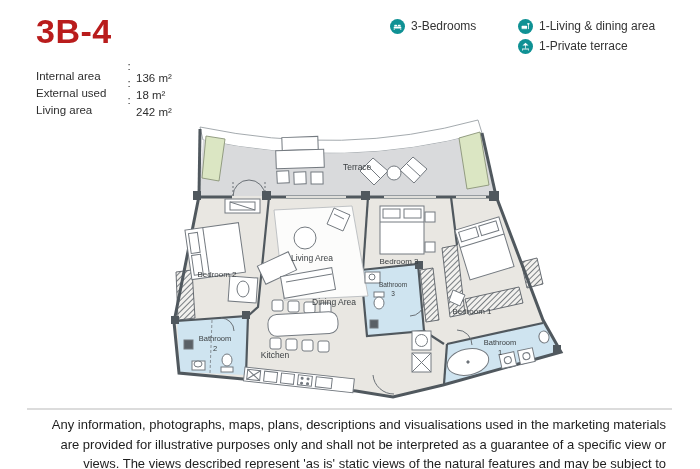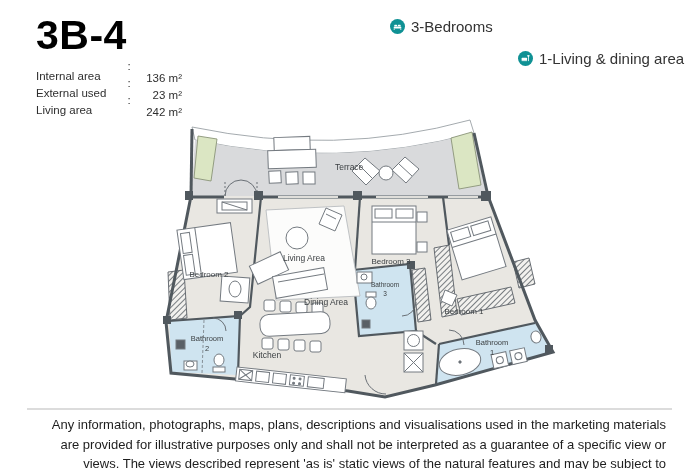--- a/index.html
+++ b/index.html
@@ -3,56 +3,56 @@
 <meta charset="utf-8">
 <style>
   html,body{margin:0;padding:0;}
   body{
     width:700px;height:469px;position:relative;overflow:hidden;
     background:#ffffff;font-family:"Liberation Sans",sans-serif;
     -webkit-font-smoothing:antialiased;
   }
   .unit-title{
     position:absolute;left:36px;top:12px;
-    font-size:41px;font-weight:700;color:#000000;letter-spacing:.5px;
+    font-size:34px;font-weight:700;color:#b91c1c;letter-spacing:.5px;
   }
   .area-table{position:absolute;left:36px;top:57px;font-size:11.5px;color:#2e2e2e;}
   .area-row{display:flex;height:17px;align-items:center;}
   .area-row .lbl{width:86px;margin-top:21px;}
   .area-row .colon{width:14px;text-align:center;}
-  .area-row .val{width:46px;text-align:right;margin-top:24px;}
+  .area-row .val{width:46px;text-align:left;margin-top:24px;}
   .legend-col{position:absolute;top:16px;}
   .legend-col.c1{left:390px;}
-  .legend-col.c2{left:518px;margin-top:32px;}
+  .legend-col.c2{left:518px;}
   .legend-item{display:flex;align-items:center;height:20px;gap:6px;}
-  .legend-item .txt{font-size:15px;color:#333;}
+  .legend-item .txt{font-size:12px;color:#333;}
   .legend-badge{width:15px;height:15px;border-radius:50%;background:#0f9194;
     display:flex;align-items:center;justify-content:center;flex:0 0 15px;}
-  .plan-wrap{position:absolute;left:8px;top:0;width:568px;height:469px;}
+  .plan-wrap{position:absolute;left:16px;top:0;width:568px;height:469px;}
   .divider{position:absolute;left:27px;right:28px;top:408px;height:2px;background:#dcdcdc;}
   .disclaimer{
     position:absolute;left:36px;top:415px;width:630px;
     font-size:13px;line-height:1.5;color:#1e1e1e;text-align:right;
   }
 </style>
 </head>
 <body>
 
 <div class="unit-title">3B-4</div>
 
 <div class="area-table">
   <div class="area-row">
     <span class="lbl">Internal area</span>
     <span class="colon">:</span>
     <span class="val">136 m²</span>
   </div>
   <div class="area-row">
     <span class="lbl">External used</span>
     <span class="colon">:</span>
-    <span class="val">23 m²</span>
+    <span class="val">18 m²</span>
   </div>
   <div class="area-row">
     <span class="lbl">Living area</span>
     <span class="colon">:</span>
     <span class="val">242 m²</span>
   </div>
 </div>
 
 <div class="legend-col c1">
   <div class="legend-item">
@@ -77,20 +77,34 @@
           <g fill="#fff">
         <rect x="2.3" y="7" width="8" height="3.6" rx="1"></rect>
         <rect x="2.3" y="10.6" width="8" height="1.2"></rect>
         <rect x="11.6" y="3.4" width="1.2" height="8.4"></rect>
         <path d="M10.2 3.4 h4 l-1 2.2 h-2 z"></path>
       </g>
         </svg>
     </span>
     <span class="txt">1-Living &amp; dining area</span>
   </div>
+  <div class="legend-item">
+    <span class="legend-badge">
+      <svg width="11" height="11" viewBox="0 0 16 16">
+          <g fill="#fff">
+        <path d="M8 2.5 l4.5 4 h-9 z"></path>
+        <rect x="7.5" y="4" width="1" height="7"></rect>
+        <path d="M3 11 h10 v1.3 h-10 z"></path>
+        <rect x="3" y="12.3" width="1.2" height="1.5"></rect>
+            <rect x="11.8" y="12.3" width="1.2" height="1.5"></rect>
+      </g>
+        </svg>
+    </span>
+    <span class="txt">1-Private terrace</span>
+  </div>
 </div>
 
 <div class="plan-wrap">
 <svg width="700" height="469" viewBox="0 0 700 469" xmlns="http://www.w3.org/2000/svg">
   <defs>
     <pattern id="hatch" width="4" height="4" patternUnits="userSpaceOnUse" patternTransform="rotate(45)">
       <rect width="4" height="4" fill="#f2f1ee"></rect>
       <line x1="0" y1="0" x2="0" y2="4" stroke="#5a6066" stroke-width="1.6"></line>
     </pattern>
   </defs>

